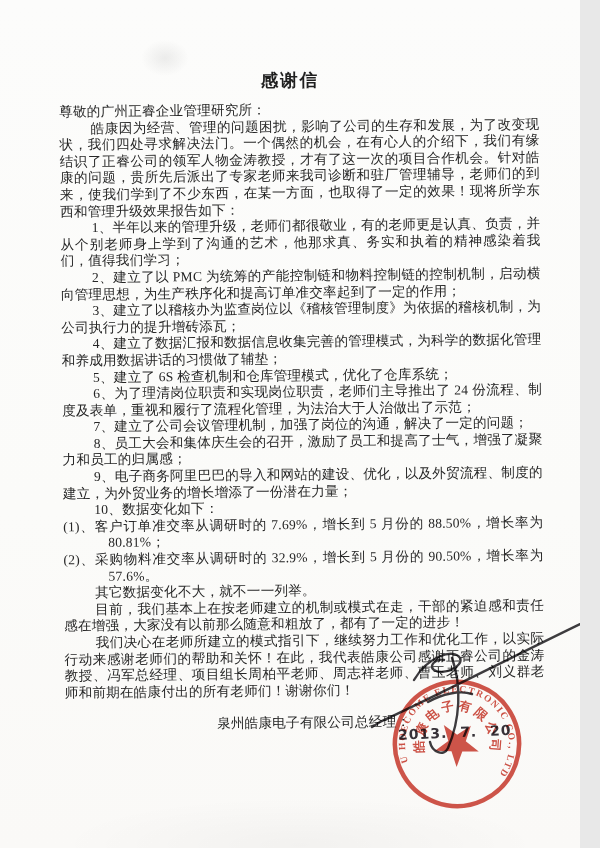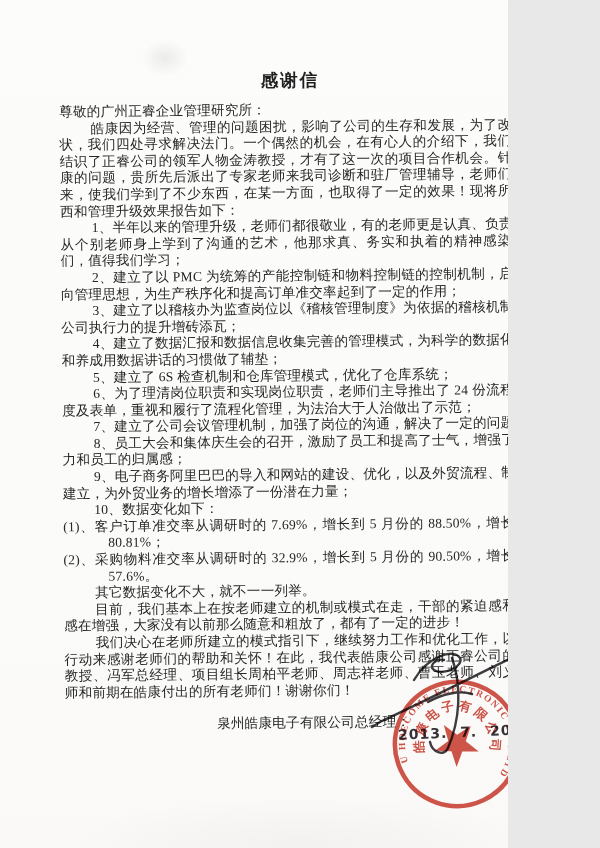--- a/index.html
+++ b/index.html
@@ -1,18 +1,18 @@
 <!DOCTYPE html>
 <html><head>
 <meta charset="utf-8">
 <style>
   html,body{margin:0;padding:0;}
   body{width:600px;height:848px;overflow:hidden;background:#e8e8e8;}
   .scan{
-    position:relative;width:508px;height:848px;overflow:hidden;
+    position:relative;width:580px;height:848px;overflow:hidden;
     background:
       radial-gradient(ellipse 34px 26px at 165px 58px, rgba(90,90,90,0.10), rgba(0,0,0,0) 70%),
       radial-gradient(ellipse 300px 60px at 300px 845px, rgba(0,0,0,0.03), rgba(0,0,0,0) 80%),
       linear-gradient(180deg,#fcfcfb 0%,#fbfbf9 60%,#faf9f7 100%);
     font-family:"Liberation Serif","DejaVu Serif",serif;
     color:#262626;
   }
   .sheet{
     position:absolute;left:62px;top:68px;width:480px;
     transform:rotate(-0.55deg);transform-origin:50% 50%;

